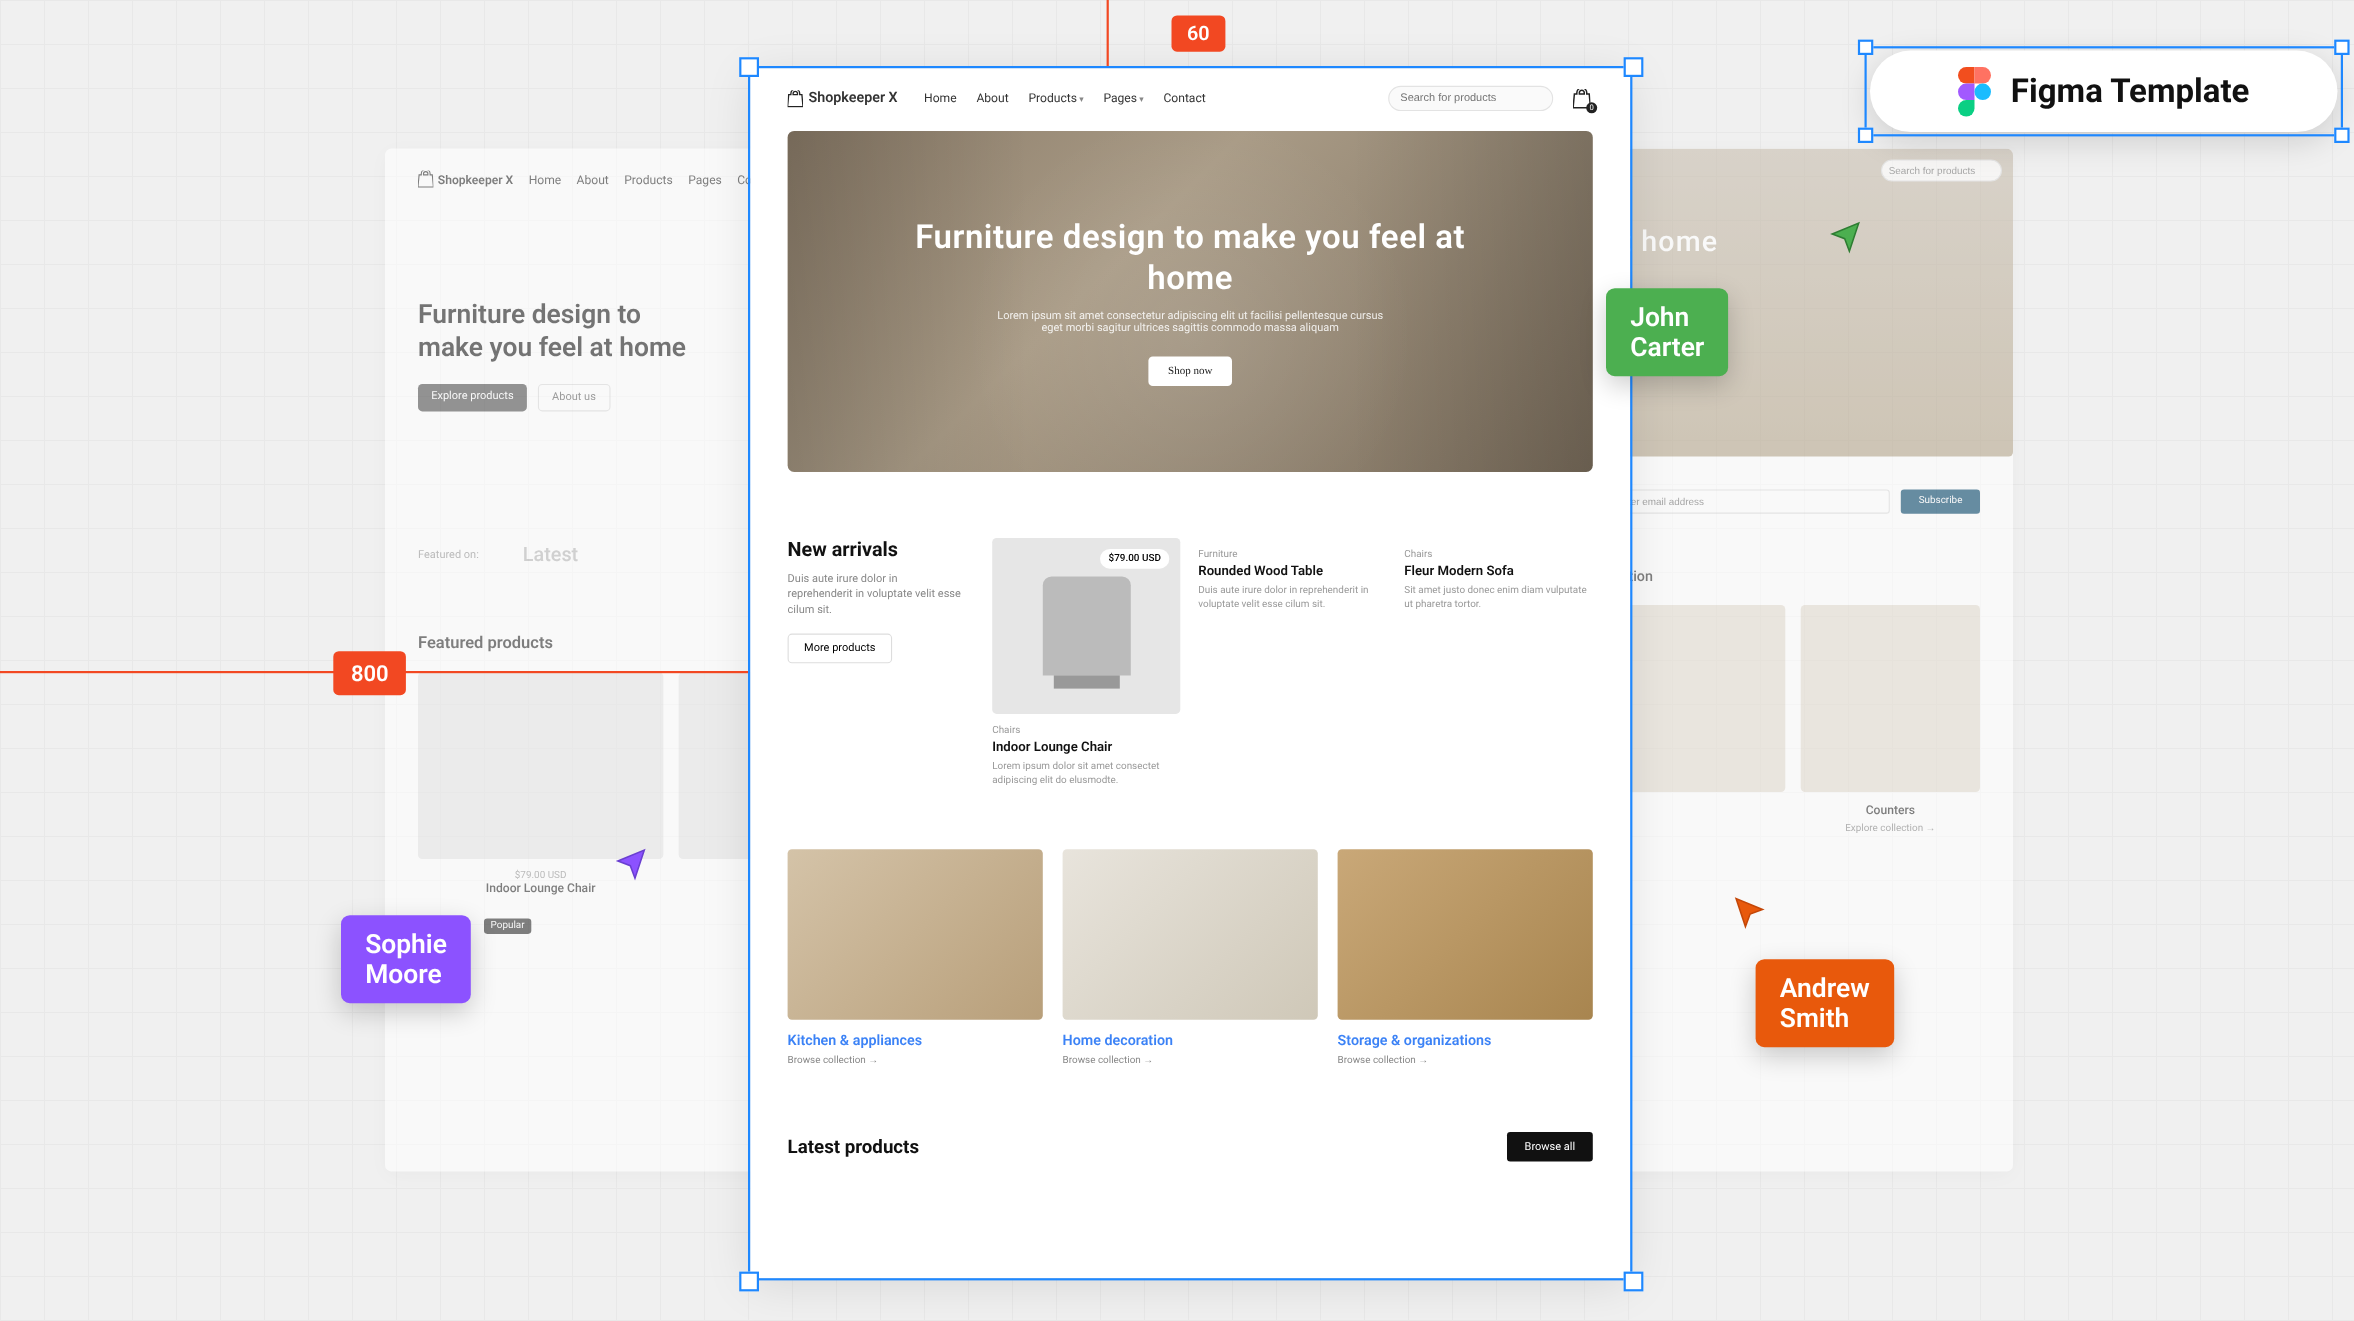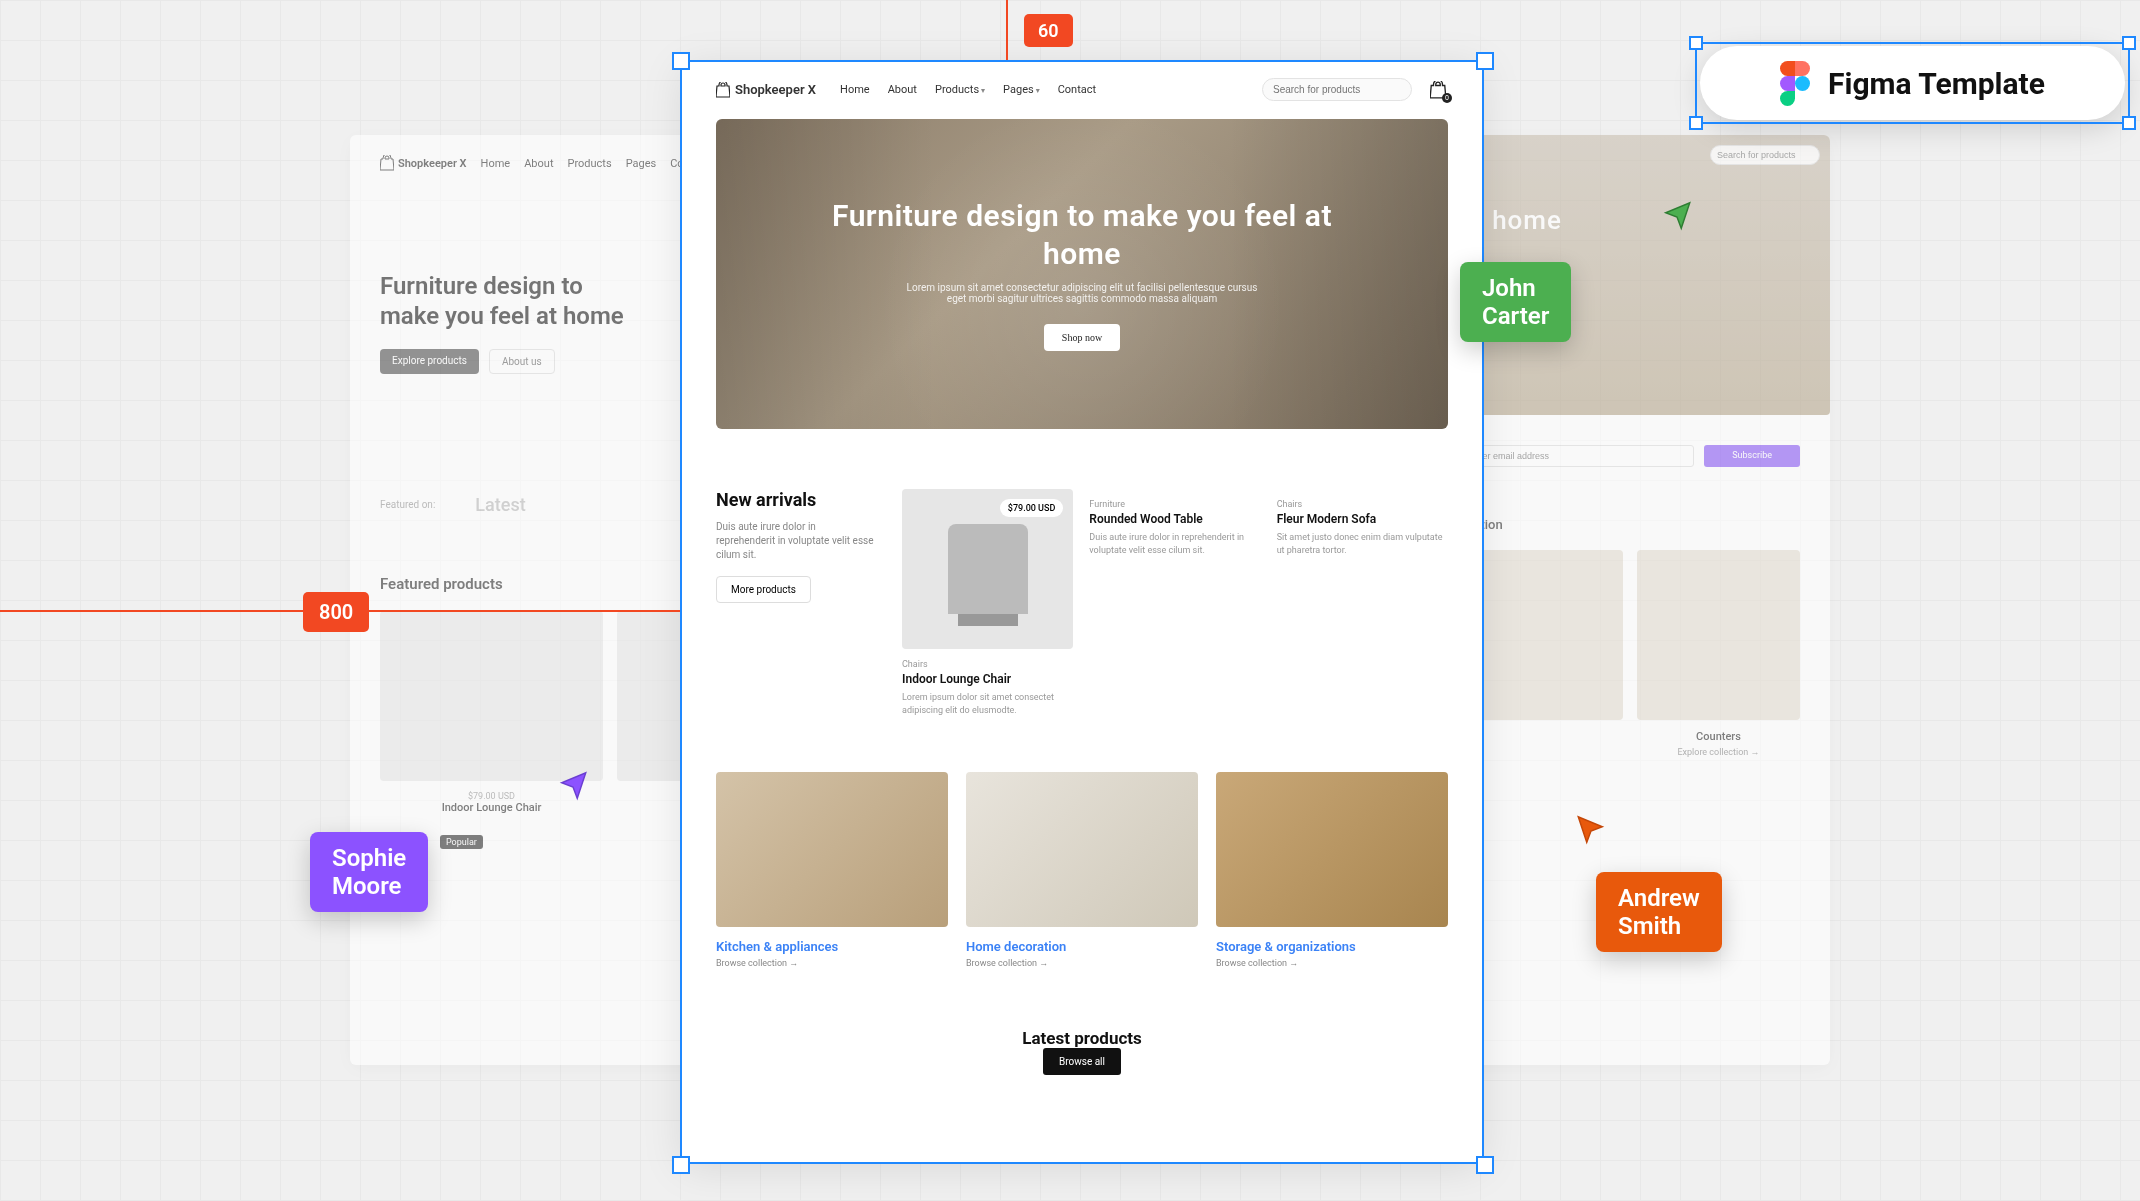--- a/index.html
+++ b/index.html
@@ -51,21 +51,21 @@
   .bg-popular-tag { position:absolute; left:90px; top:700px; background:#333; color:#fff; font-size:9px; padding:2px 6px; border-radius:3px;}
   .bg-left-cards { display:flex; gap:14px;}
   .bg-left-cards .card { flex:1; }
   .bg-left-cards .img { height:170px; background:#e8e8e8; border-radius:4px; margin-bottom:10px;}
   .bg-left-cards .price { font-size:9px; color:#999; text-align:center;}
   .bg-left-cards .name { font-size:11px; color:#333; text-align:center; font-weight:500;}
   .bg-right-hero { height:280px; background:linear-gradient(180deg,#c9bfb0,#b8a98f); border-radius:4px; margin:-20px -30px 20px -30px; padding:60px 30px; color:#fff;}
   .bg-right-hero h2 { font-size:26px; font-weight:500; letter-spacing:1px;}
   .bg-right-sub { display:flex; gap:10px; margin:30px 0 50px 0;}
   .bg-right-sub input { flex:1; border:1px solid #ddd; padding:5px 8px; font-size:9px; border-radius:3px;}
-  .bg-right-sub .sbtn { background:#8b5cf6; color:#fff; font-size:9px; padding:5px 28px; border-radius:3px;}
+  .bg-right-sub .sbtn { background:#0c4a6e; color:#fff; font-size:9px; padding:5px 16px; border-radius:3px;}
   .bg-right-coll { font-size:13px; color:#333; font-weight:500; margin-bottom:18px;}
   .bg-right-cards { display:flex; gap:14px;}
   .bg-right-cards .card { flex:1; text-align:center;}
   .bg-right-cards .img { height:170px; background:#e6dfd3; border-radius:4px; margin-bottom:10px;}
   .bg-right-cards .name { font-size:11px; color:#333; font-weight:500;}
   .bg-right-cards .explore { font-size:9px; color:#888; margin-top:4px;}
 
   
   .main-artboard {
     position: absolute;
@@ -137,21 +137,21 @@
   
   .meas-top-line {
     position:absolute;
     left:1006px; top:0;
     width:2px; height:60px;
     background:#F24822;
     z-index:45;
   }
   .meas-top-badge {
     position:absolute;
-    left:1024px; top:14px;
+    left:1065px; top:14px;
     background:#F24822; color:#fff;
     font-size:18px; font-weight:600;
     padding:6px 14px; border-radius:5px;
     z-index:46;
   }
   .meas-left-line {
     position:absolute;
     left:0; top:610px;
     width:680px; height:2px;
     background:#F24822;
@@ -225,21 +225,21 @@
   .ma-card .desc { font-size:9px; color:#999; margin-top:5px; line-height:1.4;}
 
   .ma-collections { margin-top:56px; display:flex; gap:18px;}
   .ma-coll { flex:1;}
   .ma-coll .img { height:155px; background:linear-gradient(135deg,#d4c3a8,#b89f7a); border-radius:4px;}
   .ma-coll:nth-child(2) .img { background:linear-gradient(135deg,#e8e4dc,#cfc8b8);}
   .ma-coll:nth-child(3) .img { background:linear-gradient(135deg,#c9a878,#a8854f);}
   .ma-coll h4 { font-size:13px; font-weight:600; color:#3b82f6; margin-top:12px;}
   .ma-coll .browse { font-size:9px; color:#888; margin-top:4px;}
 
-  .ma-latest { margin-top:60px; display:flex; align-items:center; justify-content:space-between;flex-direction:column;}
+  .ma-latest { margin-top:60px; display:flex; align-items:center; justify-content:space-between;}
   .ma-latest h3 { font-size:17px; font-weight:700; color:#111;}
   .ma-latest .browseall { background:#111; color:#fff; font-size:10px; padding:8px 16px; border-radius:3px; cursor:pointer;}
 
   .bag-icon { width:14px; height:16px; }
 </style>
 </head>
 <body>
 
 <div class="bg-artboard bg-artboard-left">
   <div class="bg-nav">

